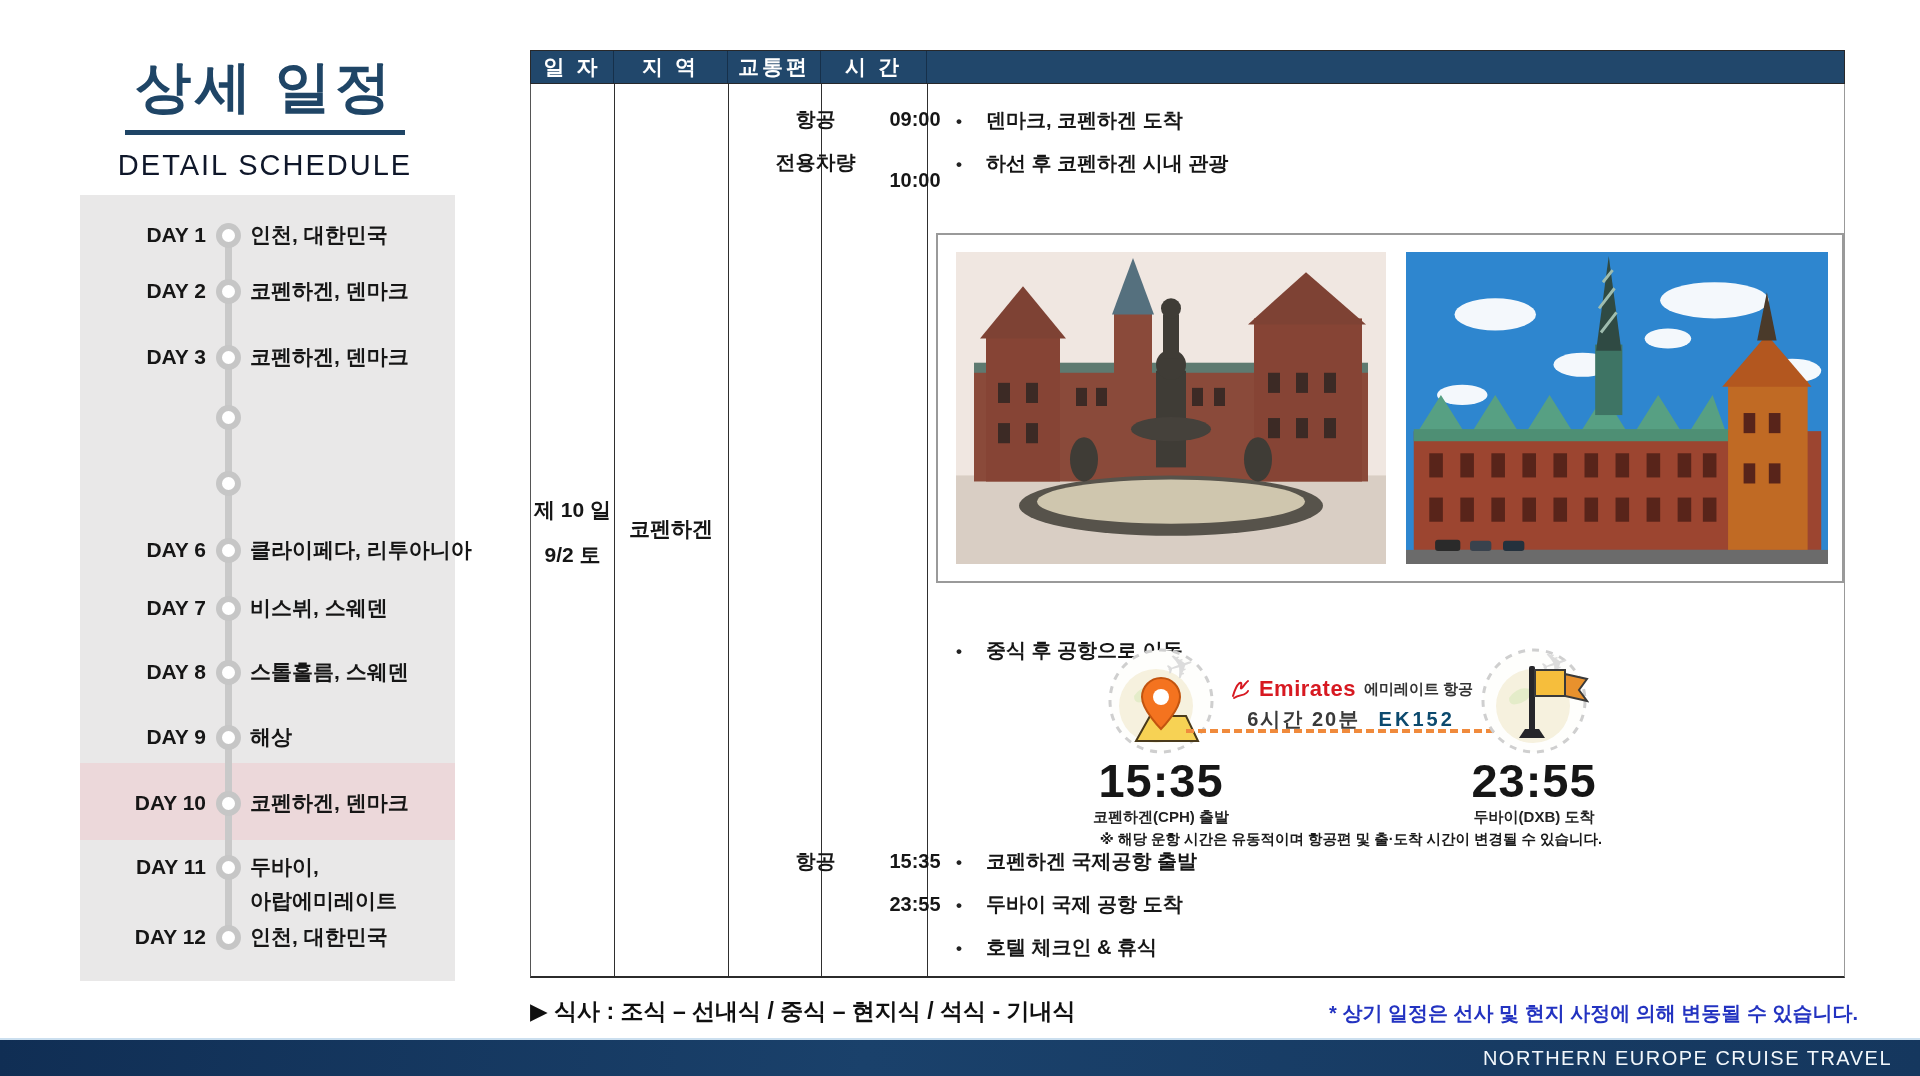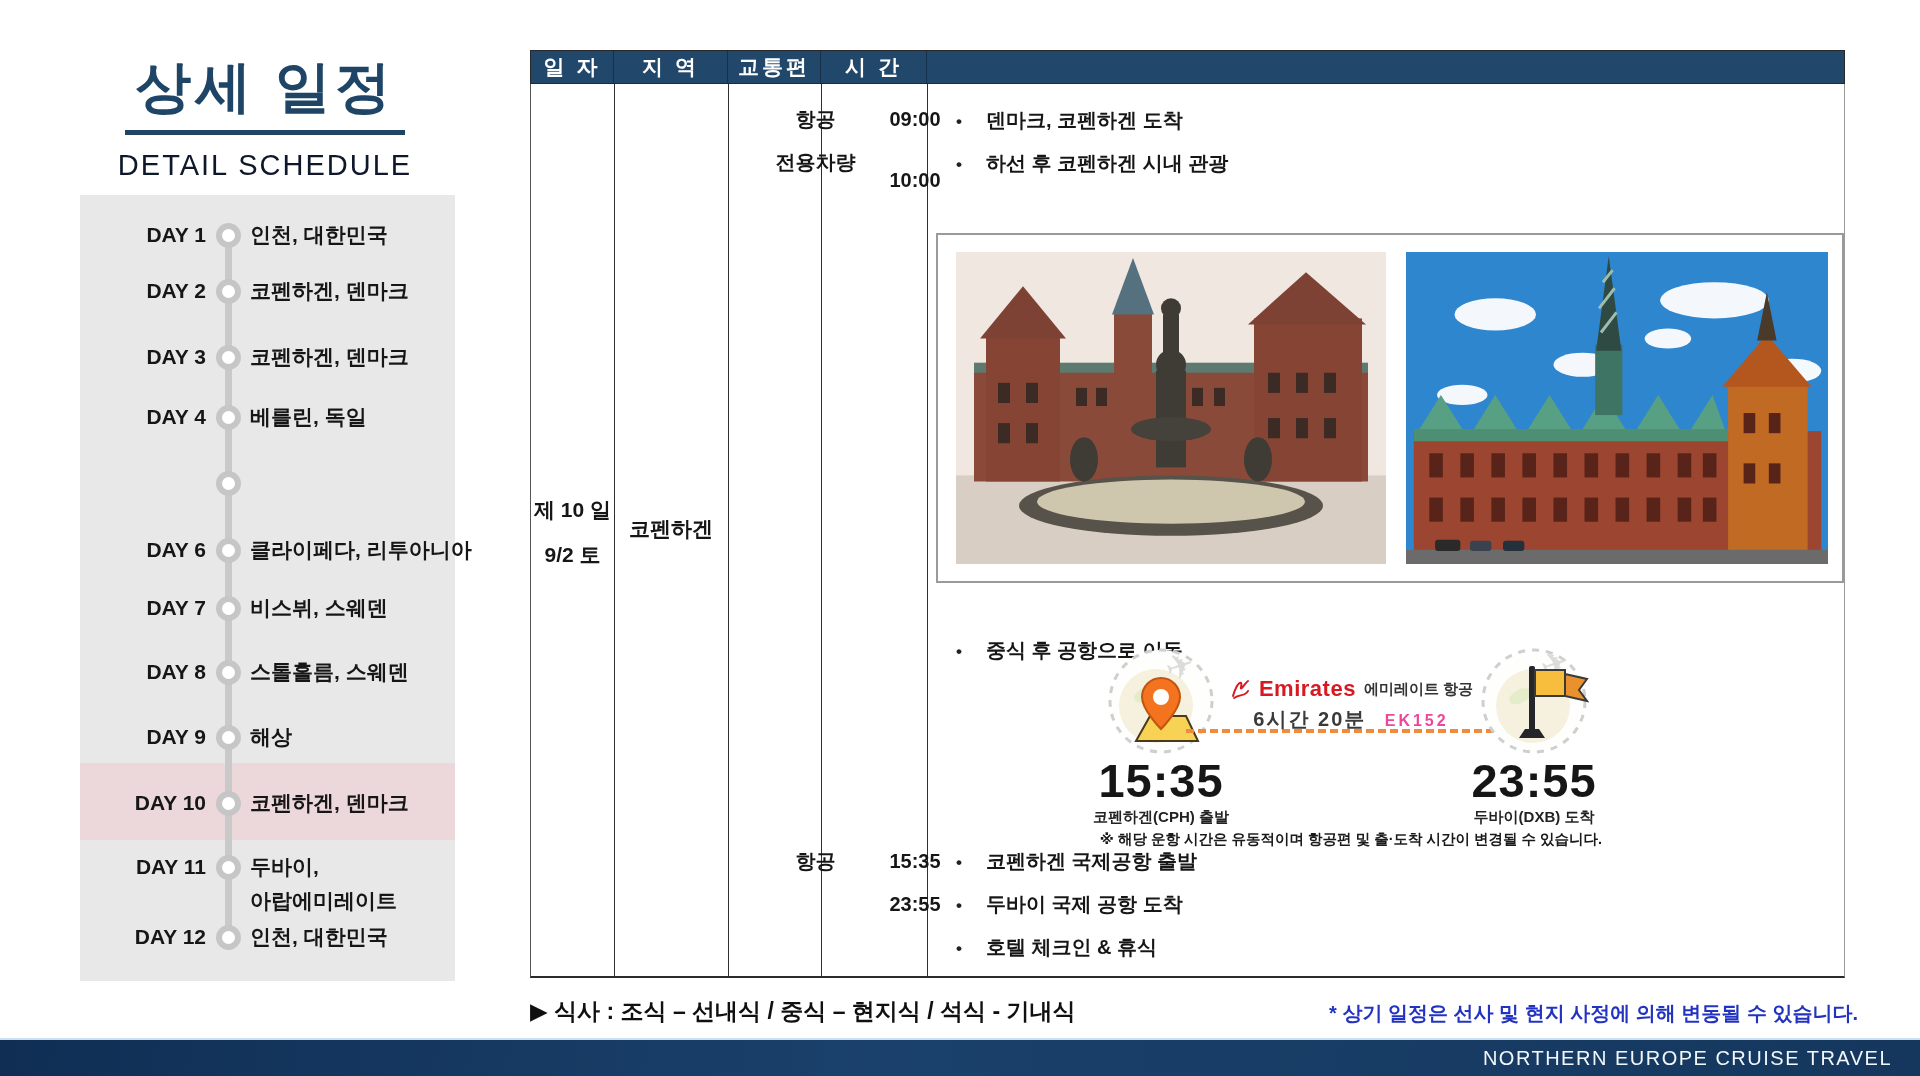--- a/index.html
+++ b/index.html
@@ -55,21 +55,21 @@
 
   
   .flight-icon{position:absolute;width:110px;height:110px;top:562px;}
   .flight-icon.dep{left:575px;} .flight-icon.arr{left:948px;}
   .flight-dash{position:absolute;left:655px;top:645px;width:320px;border-top:4px dashed #F08A3C;}
   .airline-row{position:absolute;left:620px;top:592px;width:400px;height:26px;display:flex;align-items:center;justify-content:center;gap:8px;white-space:nowrap;}
   .airline-name{font-size:22px;font-weight:700;color:#D71921;letter-spacing:0.5px;}
   .airline-kr{font-size:15px;font-weight:700;color:#333;}
   .duration-row{position:absolute;left:620px;top:622px;width:400px;height:26px;line-height:26px;text-align:center;white-space:nowrap;}
   .duration{font-size:20px;font-weight:700;color:#3a3a3a;letter-spacing:2px;}
-  .flight-no{font-size:16px;font-weight:700;color:#ec4899;letter-spacing:3px;margin-left:14px;}
+  .flight-no{font-size:20px;font-weight:700;color:#0c4a6e;letter-spacing:3px;margin-left:14px;}
   .big-time{position:absolute;top:672px;width:200px;height:50px;line-height:50px;text-align:center;
             font-size:47px;font-weight:600;color:#161616;letter-spacing:1px;}
   .big-time.dep{left:530px;} .big-time.arr{left:903px;}
   .time-label{position:absolute;top:724px;width:200px;height:18px;line-height:18px;text-align:center;
               font-size:15px;font-weight:600;color:#222;white-space:nowrap;}
   .time-label.dep{left:530px;} .time-label.arr{left:903px;}
   .flight-note{position:absolute;left:520px;top:746px;width:600px;text-align:center;font-size:14.5px;font-weight:600;color:#1a1a1a;white-space:nowrap;}
 
   
   .meal-note{position:absolute;left:530px;top:996px;font-size:23px;font-weight:700;color:#101010;white-space:nowrap;}
@@ -113,24 +113,20 @@
         <span class="day-label">DAY 1</span>
         <span class="day-loc">인천, 대한민국</span>
       </div>
       <div class="day-row" style="top:81px">
         <span class="day-label">DAY 2</span>
         <span class="day-loc">코펜하겐, 덴마크</span>
       </div>
       <div class="day-row" style="top:147px">
         <span class="day-label">DAY 3</span>
         <span class="day-loc">코펜하겐, 덴마크</span>
-      </div>
-      <div class="day-row" style="top:207px">
-        <span class="day-label">DAY 4</span>
-        <span class="day-loc">베를린, 독일</span>
       </div>
       <div class="day-row" style="top:340px">
         <span class="day-label">DAY 6</span>
         <span class="day-loc">클라이페다, 리투아니아</span>
       </div>
       <div class="day-row" style="top:398px">
         <span class="day-label">DAY 7</span>
         <span class="day-loc">비스뷔, 스웨덴</span>
       </div>
       <div class="day-row" style="top:462px">

